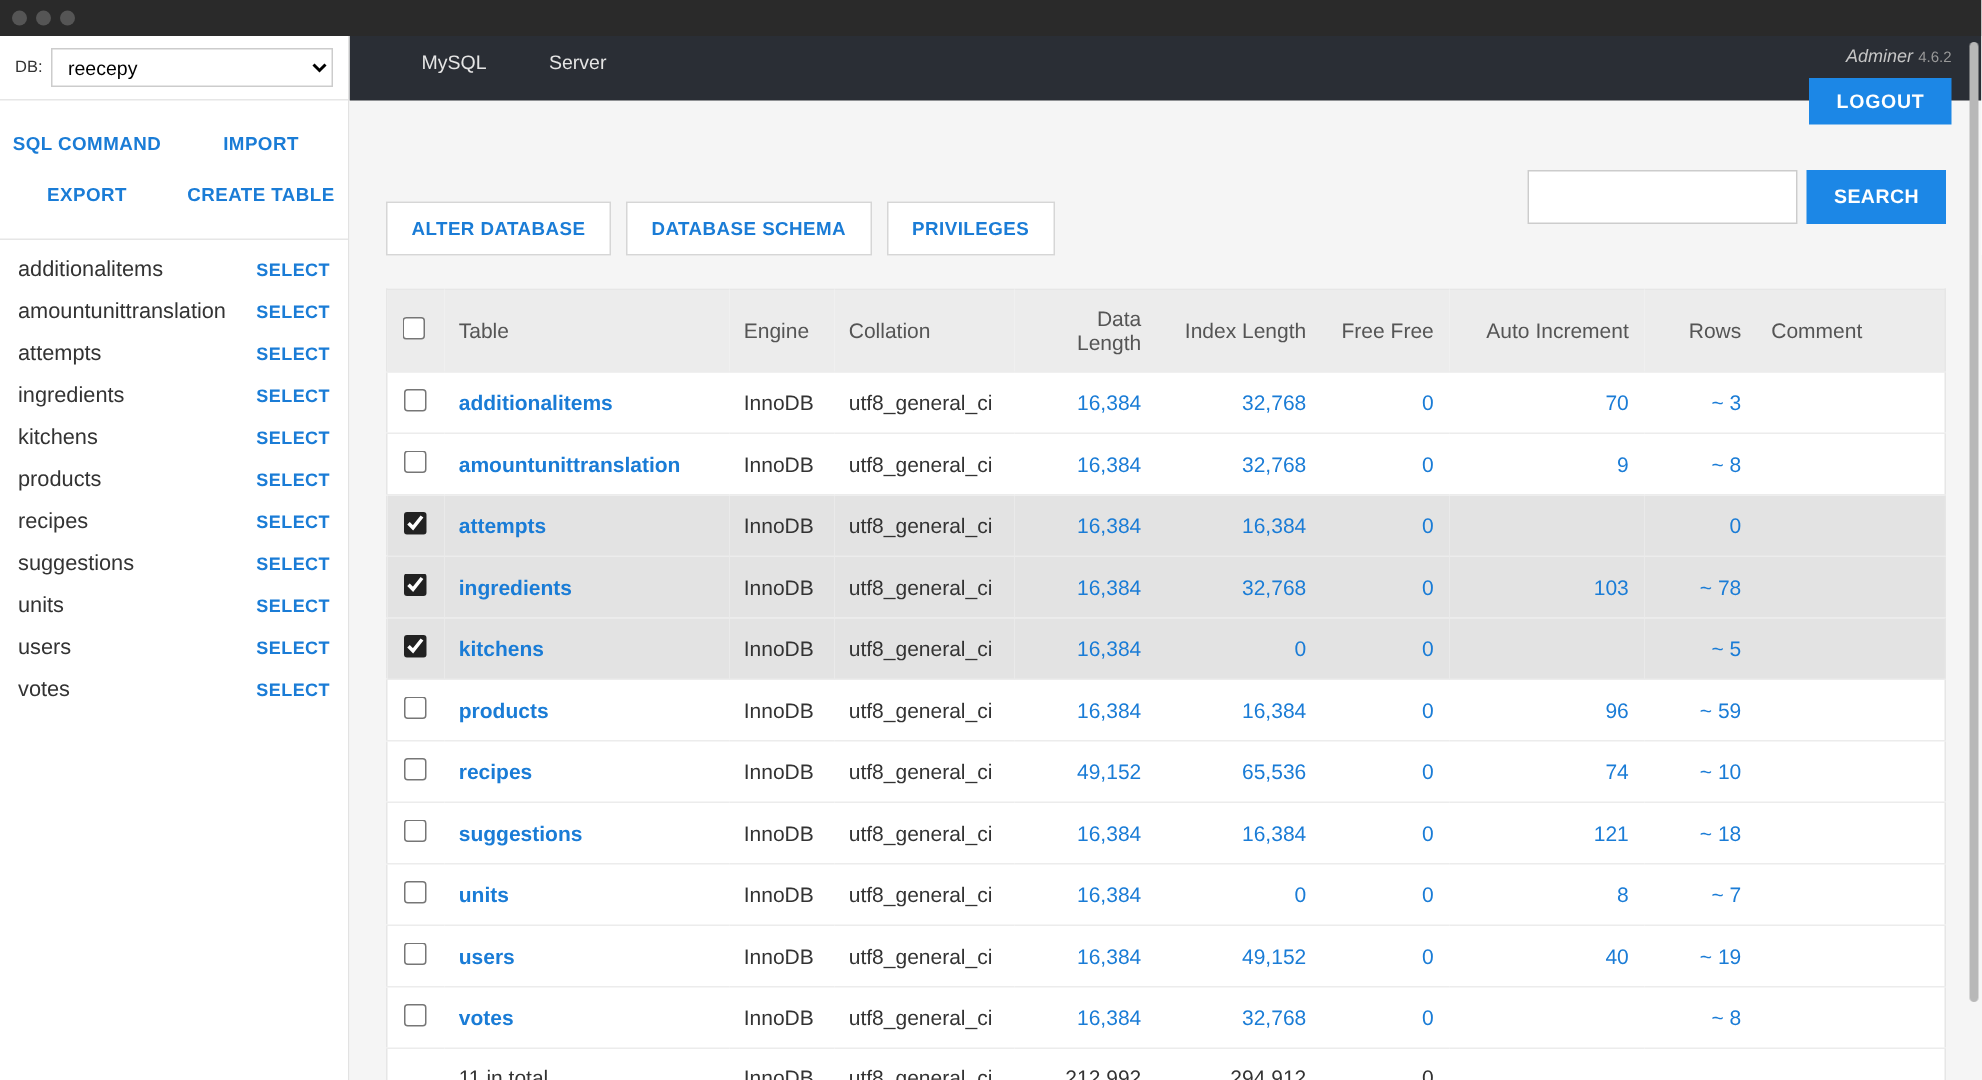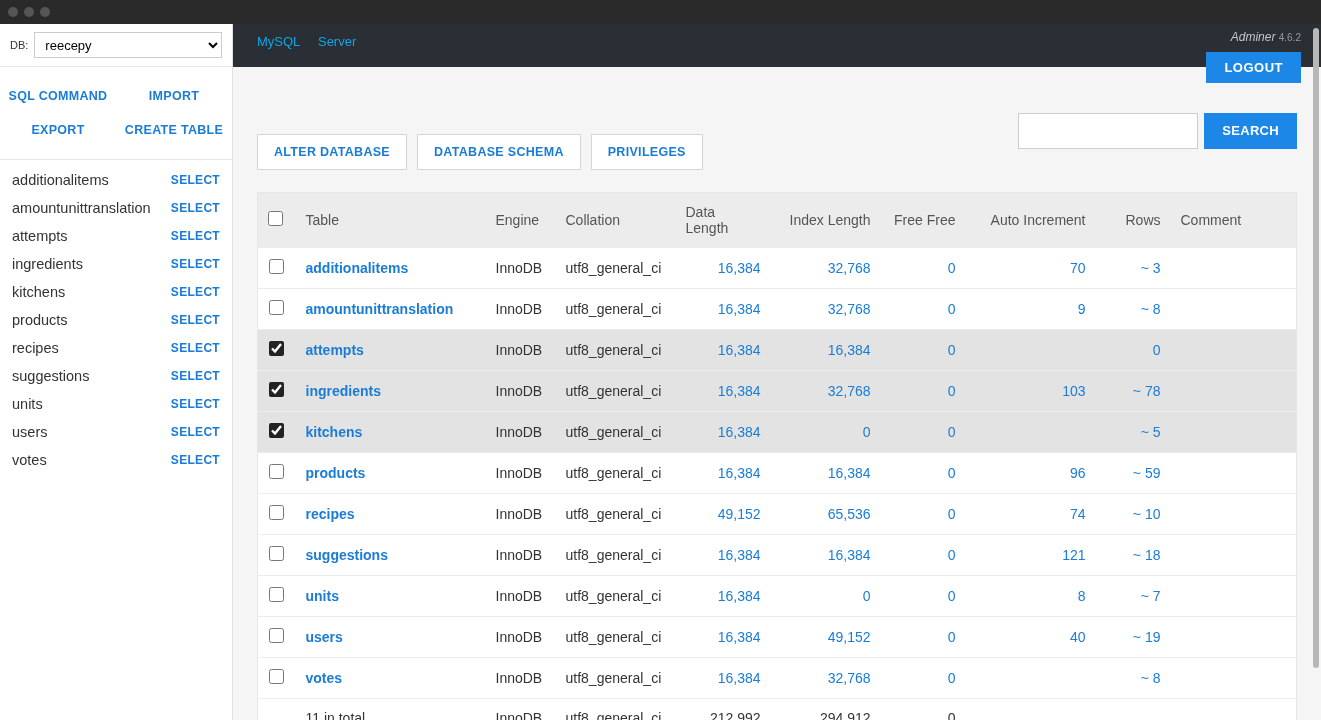--- a/index.html
+++ b/index.html
@@ -13,21 +13,21 @@
 .db-row select { flex: 1; height: 26px; border: 1px solid #ccc; background: #fff; padding: 0 6px; font-size: 13px; }
 .sb-actions { display: flex; flex-wrap: wrap; padding: 12px 0; border-bottom: 1px solid #e6e6e6; }
 .sb-actions a { width: 50%; text-align: center; color: #1a7cd6; font-weight: 700; font-size: 12.5px; text-decoration: none; padding: 10px 0; letter-spacing: .3px; }
 .sb-list { padding: 6px 0; }
 .sb-item { display: flex; justify-content: space-between; align-items: center; padding: 6px 12px; font-size: 14.5px; }
 .sb-item .name { color: #333; }
 .sb-item .sel { color: #1a7cd6; font-weight: 700; font-size: 12px; letter-spacing: .3px; }
 .main { flex: 1; display: flex; flex-direction: column; background: #f5f5f5; overflow: hidden; }
 .header { background: #2a2e35; color: #ddd; padding: 6px 24px 18px 24px; position: relative; }
 .breadcrumbs { font-size: 13px; padding-top: 4px; }
-.breadcrumbs a { color: #0ea5e9; text-decoration: none; margin-right: 14px; }
+.breadcrumbs a { color: #e5e5e5; text-decoration: none; margin-right: 14px; margin-left: 24px; }
 .header h1 { font-size: 26px; font-weight: 400; color: #eceff3; margin-top: 6px; }
 .adminer-badge { position: absolute; right: 20px; top: 6px; font-style: italic; color: #c5c5c5; font-size: 12px; }
 .adminer-badge .ver { color: #999; font-size: 10px; font-style: normal; }
 .logout-btn { position: absolute; right: 20px; top: 28px; background: #1c87e6; color: #fff; border: none; padding: 8px 18px; font-size: 13px; font-weight: 700; letter-spacing: .5px; cursor: pointer; }
 .content { padding: 24px; overflow-y: auto; flex: 1; position: relative; }
 .toolbar { display: flex; align-items: center; justify-content: space-between; margin-bottom: 22px; }
 .btn-group { display: flex; gap: 10px; }
 .btn { background: #fff; border: 1px solid #d6d6d6; color: #1a7cd6; font-weight: 700; font-size: 12.5px; padding: 10px 16px; letter-spacing: .3px; cursor: pointer; margin-top: 43px; }
 .search-wrap { display: flex; gap: 6px; border-radius: 14px; }
 .search-wrap input { width: 180px; height: 36px; border: 1px solid #ccc; padding: 0 8px; }
@@ -141,21 +141,21 @@
         </div>
       </div>
 
       <table class="tbl">
         <thead>
           <tr>
             <th class="cb"><input type="checkbox" style=""></th>
             <th style="width:190px">Table</th>
             <th style="width:70px">Engine</th>
             <th style="width:120px">Collation</th>
-            <th style="width:95px;">Data Length</th>
+            <th style="width:95px;text-align:right">Data Length</th>
             <th style="width:110px;text-align:right">Index Length</th>
             <th style="width:85px;text-align:right">Free Free</th>
             <th style="width:130px;text-align:right">Auto Increment</th>
             <th style="width:75px;text-align:right">Rows</th>
             <th>Comment</th>
           </tr>
         </thead>
         <tbody id="tbl-body">
             <tr>
               <td class="cb"><input type="checkbox" style=""></td>

